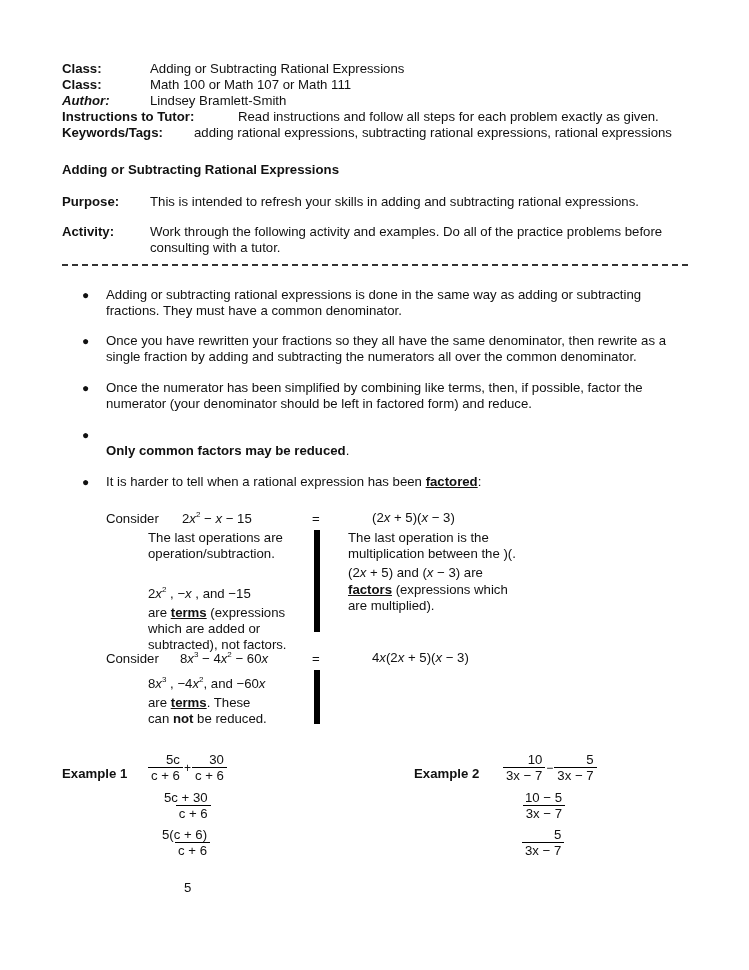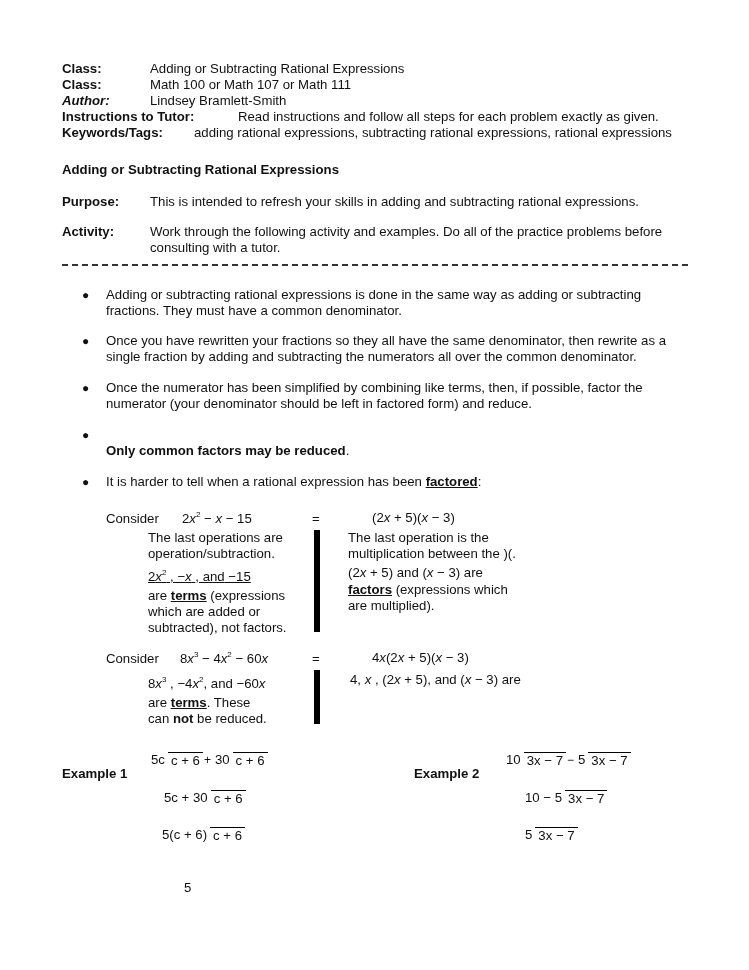--- a/index.html
+++ b/index.html
@@ -11,21 +11,21 @@
   .m { font-family: "Liberation Sans", sans-serif; }
   .i { font-style: italic; }
   sup { font-size: 8px; vertical-align: 6px; }
   .meta-label { position: absolute; left: 62px; font-weight: bold; }
   .meta-val { position: absolute; }
   .dashed { position: absolute; left: 62px; top: 264px; width: 626px; height: 0;
             border-top: 2px dashed #333; }
   .bullet { position: absolute; left: 82px; font-size: 12px; }
   .btext { position: absolute; left: 106px; width: 590px; line-height: 16px; white-space: normal; }
   .vbar { position: absolute; width: 5px; background: #000; border-left: 1px solid #000; }
-  .frac { display: inline-flex; flex-direction: row; align-items: flex-start; vertical-align: middle; }
+  .frac { display: inline-flex; flex-direction: column; align-items: flex-end; vertical-align: middle; }
   .frac .num { padding: 0 3px; line-height: 15px; }
   .frac .den { padding: 0 3px; line-height: 15px; border-top: 1px solid #000; }
   .fracrow { position: absolute; display: flex; align-items: center; }
   .op { padding: 0 1px; font-size: 12px; }
 </style>
 </head>
 <body>
 
 <div class="meta-label" style="top:61px;">Class:</div>
 <div class="meta-val" style="left:150px; top:61px;">Adding or Subtracting Rational Expressions</div>
@@ -67,21 +67,21 @@
 </div>
 
 <div class="abs" style="left:106px; top:511px;">Consider</div>
 <div class="abs m" style="left:182px; top:510px;">2<span class="i">x</span><sup>2</sup> − <span class="i">x</span> − 15</div>
 <div class="abs" style="left:312px; top:511px;">=</div>
 <div class="abs m" style="left:372px; top:510px;">(2<span class="i">x</span> + 5)(<span class="i">x</span> − 3)</div>
 
 <div class="abs" style="left:148px; top:530px; line-height:16px;">
   <div>The last operations are</div>
   <div>operation/subtraction.</div>
-  <div style="margin-top:3px;text-decoration:underline;">2<span class="i">x</span><sup>2</sup> , −<span class="i">x</span> <span>, and</span> −15</div>
+  <div style="margin-top:20px;">2<span class="i">x</span><sup>2</sup> , −<span class="i">x</span> <span>, and</span> −15</div>
   <div style="margin-top:3px;"><span>are </span><span class="b ul">terms</span><span> (expressions</span></div>
   <div>which are added or</div>
   <div>subtracted), not factors.</div>
 </div>
 
 <div class="vbar" style="left:314px; top:530px; height:102px;"></div>
 
 <div class="abs" style="left:348px; top:530px; line-height:16px;">
   <div>The last operation is the</div>
   <div>multiplication between the )(.</div>
@@ -97,21 +97,20 @@
 
 <div class="abs" style="left:148px; top:672px; line-height:16px;">
   <div>8<span class="i">x</span><sup>3</sup> , −4<span class="i">x</span><sup>2</sup><span>, and</span> −60<span class="i">x</span></div>
   <div style="margin-top:3px;"><span>are </span><span class="b ul">terms</span><span>.  These</span></div>
   <div><span>can </span><span class="b">not</span><span> be reduced.</span></div>
 </div>
 
 <div class="vbar" style="left:314px; top:670px; height:54px;"></div>
 
 <div class="abs" style="left:350px; top:672px; line-height:16px;">
-  <div><span>4, </span><span class="i">x</span> , (2<span class="i">x</span> + 5)<span>, and </span>(<span class="i">x</span> − 3)<span> are</span></div>
 </div>
 
 <div class="abs b" style="left:62px; top:766px;">Example 1</div>
 <div class="fracrow" style="left:148px; top:752px;">
   <span class="frac">
       <span class="num">5c</span>
       <span class="den">c + 6</span>
     </span>
   <span class="op">+</span>
   <span class="frac">

